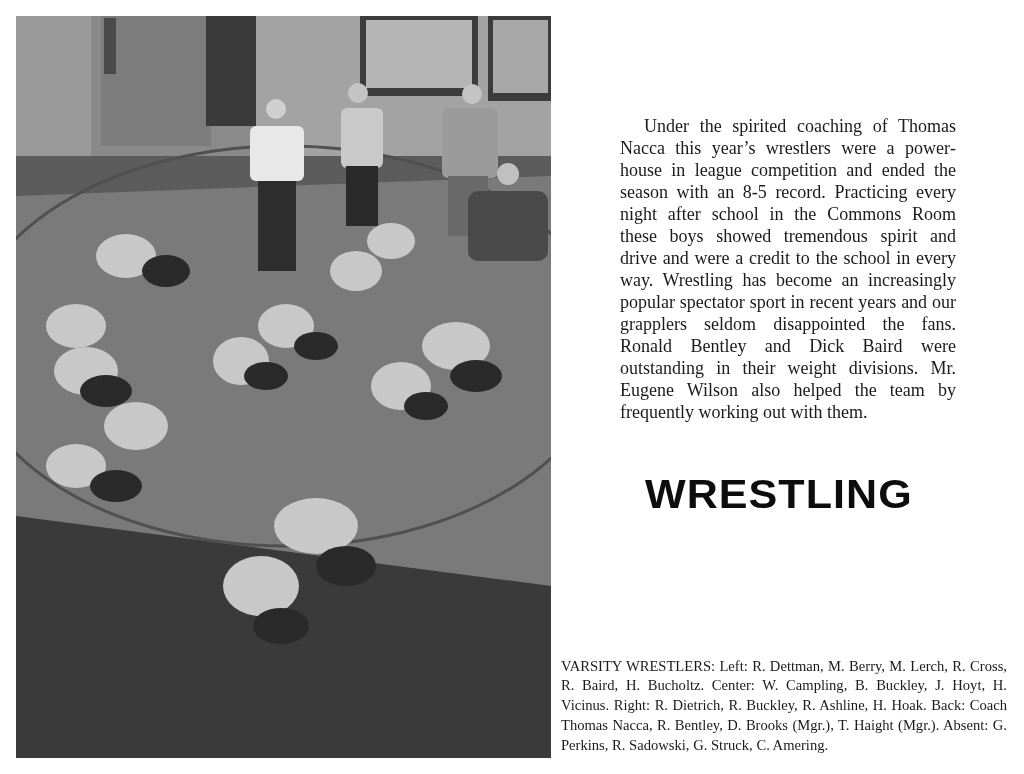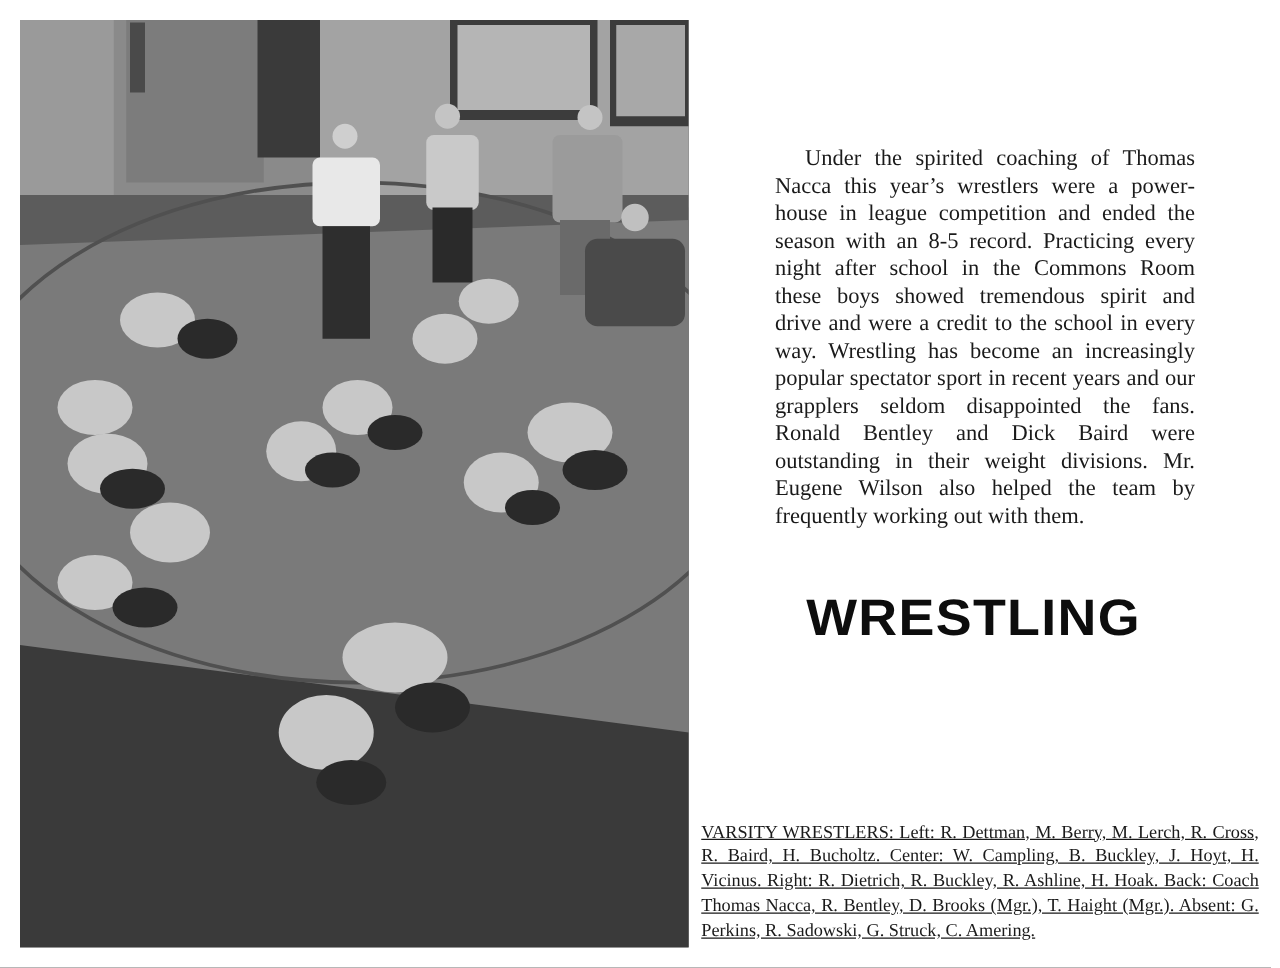--- a/index.html
+++ b/index.html
@@ -18,21 +18,21 @@
       hyphens: manual;
     }
     .title {
       position: absolute; left: 645px; top: 470px; width: 300px;
       font-family: "Liberation Sans", "DejaVu Sans", sans-serif; font-weight: 900;
       font-size: 41px; letter-spacing: 1px; color: #0d0d0d; line-height: 48px;
       transform: scaleX(1.05); transform-origin: left top;
     }
     .caption {
       position: absolute; left: 561px; top: 642px; width: 446px;
-      font-size: 14.6px; line-height: 19.8px; text-align: justify; text-decoration: underline;
+      font-size: 14.6px; line-height: 19.8px; text-align: justify;
     }
   </style>
 </head>
 <body>
 
 <div class="photo">
   <svg width="535" height="742" viewBox="0 0 535 742">
 
     <rect x="0" y="0" width="535" height="160" fill="#8a8a8a"></rect>
     <rect x="0" y="0" width="75" height="140" fill="#9a9a9a"></rect>

